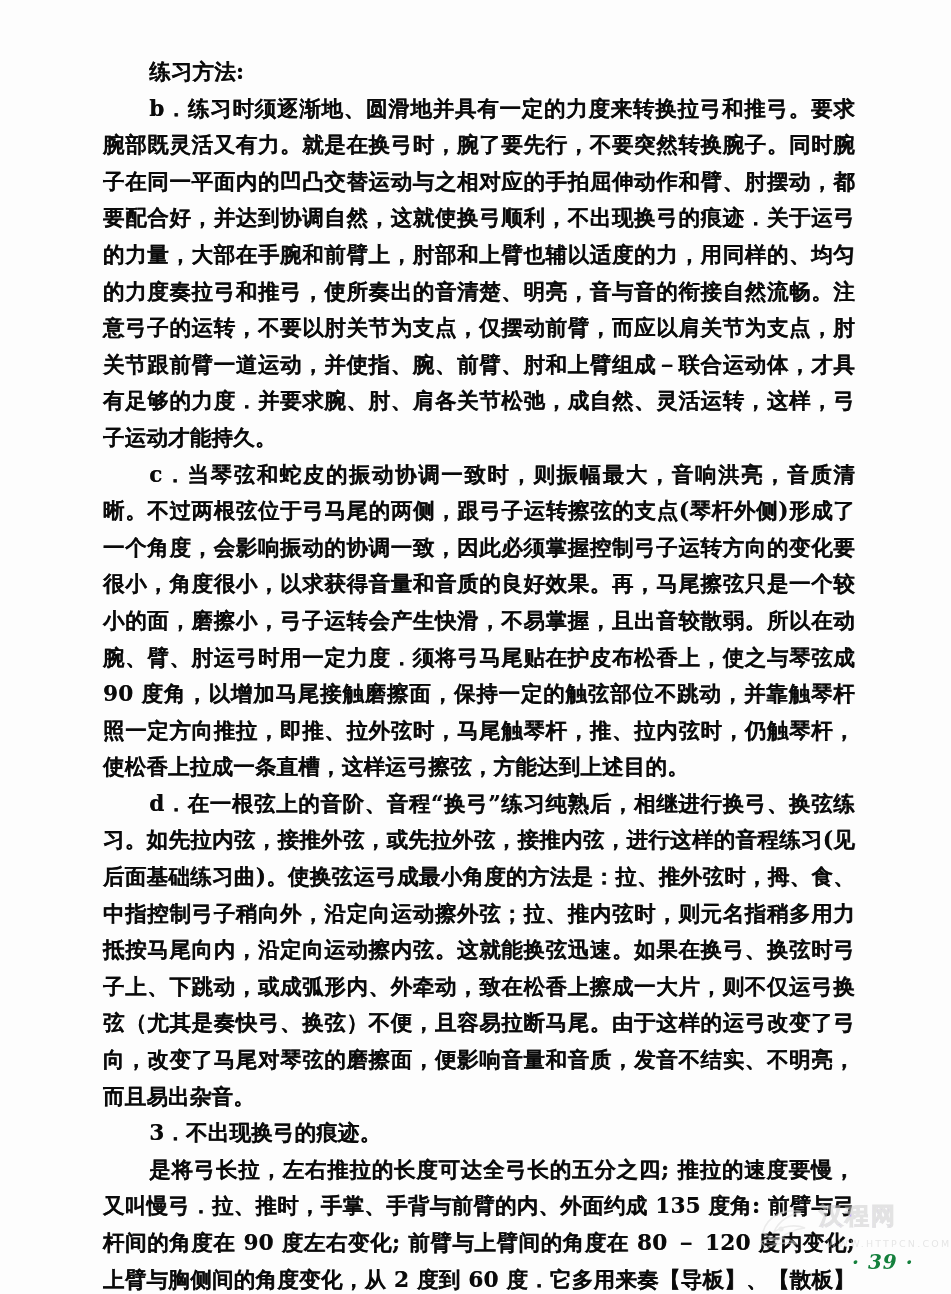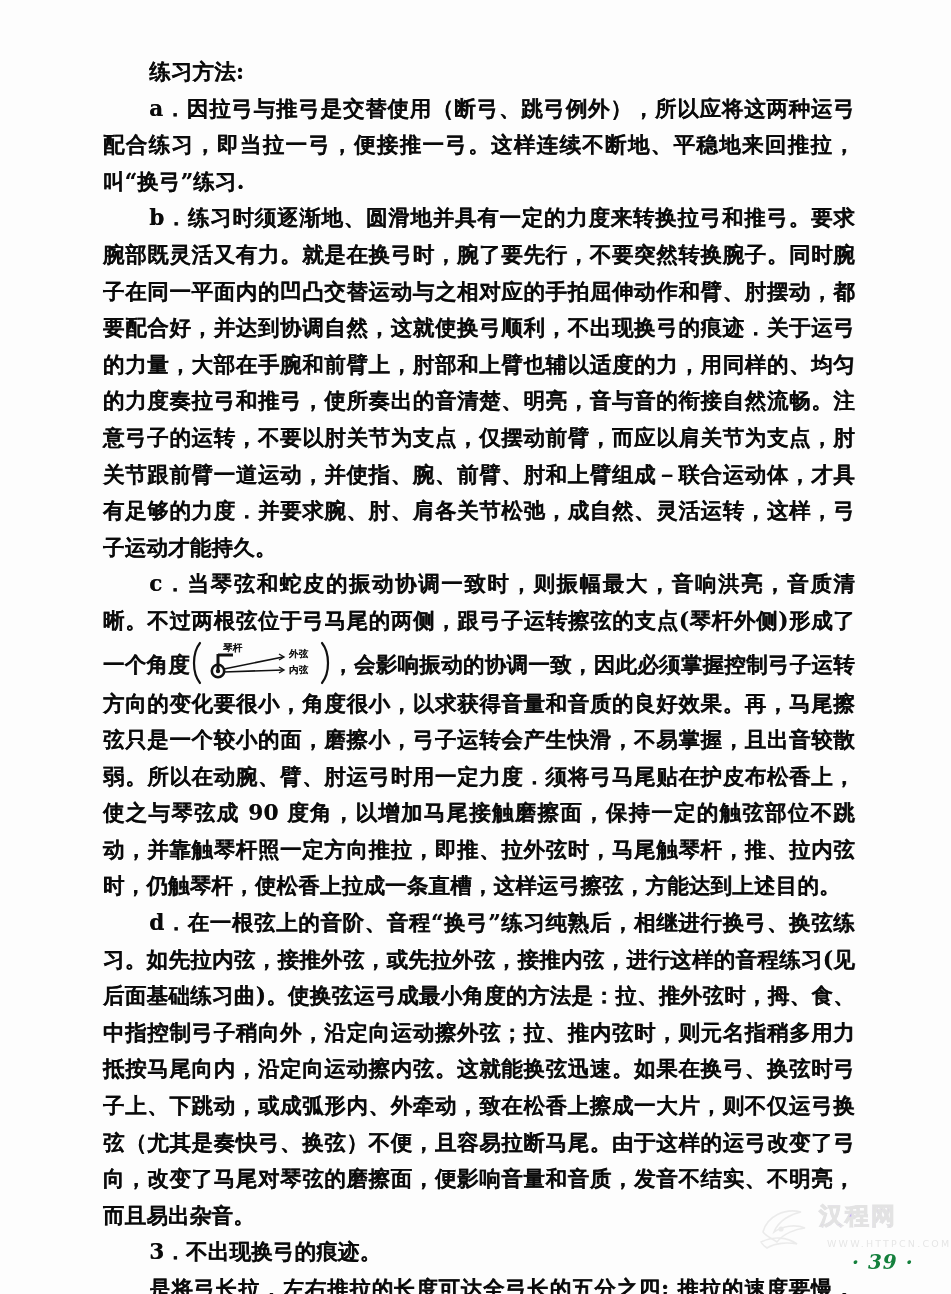--- a/index.html
+++ b/index.html
@@ -113,46 +113,24 @@
 </style>
 </head>
 <body>
 
 <div class="page">
 
   <div class="content">
 
     <p class="para indent">练习方法:</p>
 
-    <p class="para indent"><span class="label-latin">a．</span><span>因拉弓与推弓是交替使用（断弓、跳弓例外），所以应将这两种运弓配合练习，即当拉一弓，便接推一弓。这样连续不断地、平稳地来回推拉，叫“换弓”练习.</span></p>
 
     <p class="para indent"><span class="label-latin">b．</span><span>练习时须逐渐地、圆滑地并具有一定的力度来转换拉弓和推弓。要求腕部既灵活又有力。就是在换弓时，腕了要先行，不要突然转换腕子。同时腕子在同一平面内的凹凸交替运动与之相对应的手拍屈伸动作和臂、肘摆动，都要配合好，并达到协调自然，这就使换弓顺利，不出现换弓的痕迹．关于运弓的力量，大部在手腕和前臂上，肘部和上臂也辅以适度的力，用同样的、均匀的力度奏拉弓和推弓，使所奏出的音清楚、明亮，音与音的衔接自然流畅。注意弓子的运转，不要以肘关节为支点，仅摆动前臂，而应以肩关节为支点，肘关节跟前臂一道运动，并使指、腕、前臂、肘和上臂组成－联合运动体，才具有足够的力度．并要求腕、肘、肩各关节松弛，成自然、灵活运转，这样，弓子运动才能持久。</span></p>
 
-    <p class="para indent gap-before"><span class="label-latin">c．</span><span>当琴弦和蛇皮的振动协调一致时，则振幅最大，音响洪亮，音质清晰。不过两根弦位于弓马尾的两侧，跟弓子运转擦弦的支点(琴杆外侧)形成了一个角度</span><span class="diagram-wrap"><svg width="140" height="46" viewBox="0 0 140 46" xmlns="http://www.w3.org/2000/svg">
-
-        <path d="M9 3 C1 13, 1 33, 9 43" stroke="#111" stroke-width="2.2" fill="none" stroke-linecap="round"></path>
-
-        <path d="M131 3 C139 13, 139 33, 131 43" stroke="#111" stroke-width="2.2" fill="none" stroke-linecap="round"></path>
-
-        <path d="M27 14 L27 29" stroke="#111" stroke-width="3" fill="none"></path>
-        <path d="M27 15 L42 15" stroke="#111" stroke-width="3" fill="none"></path>
-
-        <circle cx="27" cy="31" r="6.2" stroke="#111" stroke-width="2.6" fill="none"></circle>
-        <circle cx="27" cy="31" r="2.2" fill="#111"></circle>
-
-        <path d="M33 29 L92 17" stroke="#111" stroke-width="1.6" fill="none"></path>
-        <path d="M88 14 L93 17 L88 20" stroke="#111" stroke-width="1.4" fill="none"></path>
-
-        <path d="M33 32 L92 30" stroke="#111" stroke-width="1.6" fill="none"></path>
-        <path d="M88 27 L93 30 L88 33" stroke="#111" stroke-width="1.4" fill="none"></path>
-
-        <text x="32" y="11" font-family="DejaVu Serif, serif" font-size="9.5" font-weight="700" fill="#111">琴杆</text>
-        <text x="98" y="17" font-family="DejaVu Serif, serif" font-size="9.5" font-weight="700" fill="#111">外弦</text>
-        <text x="98" y="33" font-family="DejaVu Serif, serif" font-size="9.5" font-weight="700" fill="#111">内弦</text>
-      </svg></span><span>，会影响振动的协调一致，因此必须掌握控制弓子运转方向的变化要很小，角度很小，以求获得音量和音质的良好效果。再，马尾擦弦只是一个较小的面，磨擦小，弓子运转会产生快滑，不易掌握，且出音较散弱。所以在动腕、臂、肘运弓时用一定力度．须将弓马尾贴在护皮布松香上，使之与琴弦成 90 度角，以增加马尾接触磨擦面，保持一定的触弦部位不跳动，并靠触琴杆照一定方向推拉，即推、拉外弦时，马尾触琴杆，推、拉内弦时，仍触琴杆，使松香上拉成一条直槽，这样运弓擦弦，方能达到上述目的。</span></p>
+    <p class="para indent gap-before"><span class="label-latin">c．</span><span>当琴弦和蛇皮的振动协调一致时，则振幅最大，音响洪亮，音质清晰。不过两根弦位于弓马尾的两侧，跟弓子运转擦弦的支点(琴杆外侧)形成了一个角度</span><span>，会影响振动的协调一致，因此必须掌握控制弓子运转方向的变化要很小，角度很小，以求获得音量和音质的良好效果。再，马尾擦弦只是一个较小的面，磨擦小，弓子运转会产生快滑，不易掌握，且出音较散弱。所以在动腕、臂、肘运弓时用一定力度．须将弓马尾贴在护皮布松香上，使之与琴弦成 90 度角，以增加马尾接触磨擦面，保持一定的触弦部位不跳动，并靠触琴杆照一定方向推拉，即推、拉外弦时，马尾触琴杆，推、拉内弦时，仍触琴杆，使松香上拉成一条直槽，这样运弓擦弦，方能达到上述目的。</span></p>
 
     <p class="para indent"><span class="label-latin">d．</span><span>在一根弦上的音阶、音程“换弓”练习纯熟后，相继进行换弓、换弦练习。如先拉内弦，接推外弦，或先拉外弦，接推内弦，进行这样的音程练习(见后面基础练习曲)。使换弦运弓成最小角度的方法是：拉、推外弦时，拇、食、中指控制弓子稍向外，沿定向运动擦外弦；拉、推内弦时，则元名指稍多用力抵按马尾向内，沿定向运动擦内弦。这就能换弦迅速。如果在换弓、换弦时弓子上、下跳动，或成弧形内、外牵动，致在松香上擦成一大片，则不仅运弓换弦（尤其是奏快弓、换弦）不便，且容易拉断马尾。由于这样的运弓改变了弓向，改变了马尾对琴弦的磨擦面，便影响音量和音质，发音不结实、不明亮，而且易出杂音。</span></p>
 
     <p class="para indent"><span class="num">3．</span><span>不出现换弓的痕迹。</span></p>
 
 
     <p class="para indent">是将弓长拉，左右推拉的长度可达全弓长的五分之四; 推拉的速度要慢，又叫慢弓．拉、推时，手掌、手背与前臂的内、外面约成 135 度角: 前臂与弓杆间的角度在 90 度左右变化; 前臂与上臂间的角度在 80 － 120 度内变化; 上臂与胸侧间的角度变化，从 2 度到 60 度．它多用来奏【导板】、【散板】或【慢板】中的延长音和四分音符。</p>
 
   </div>
 

